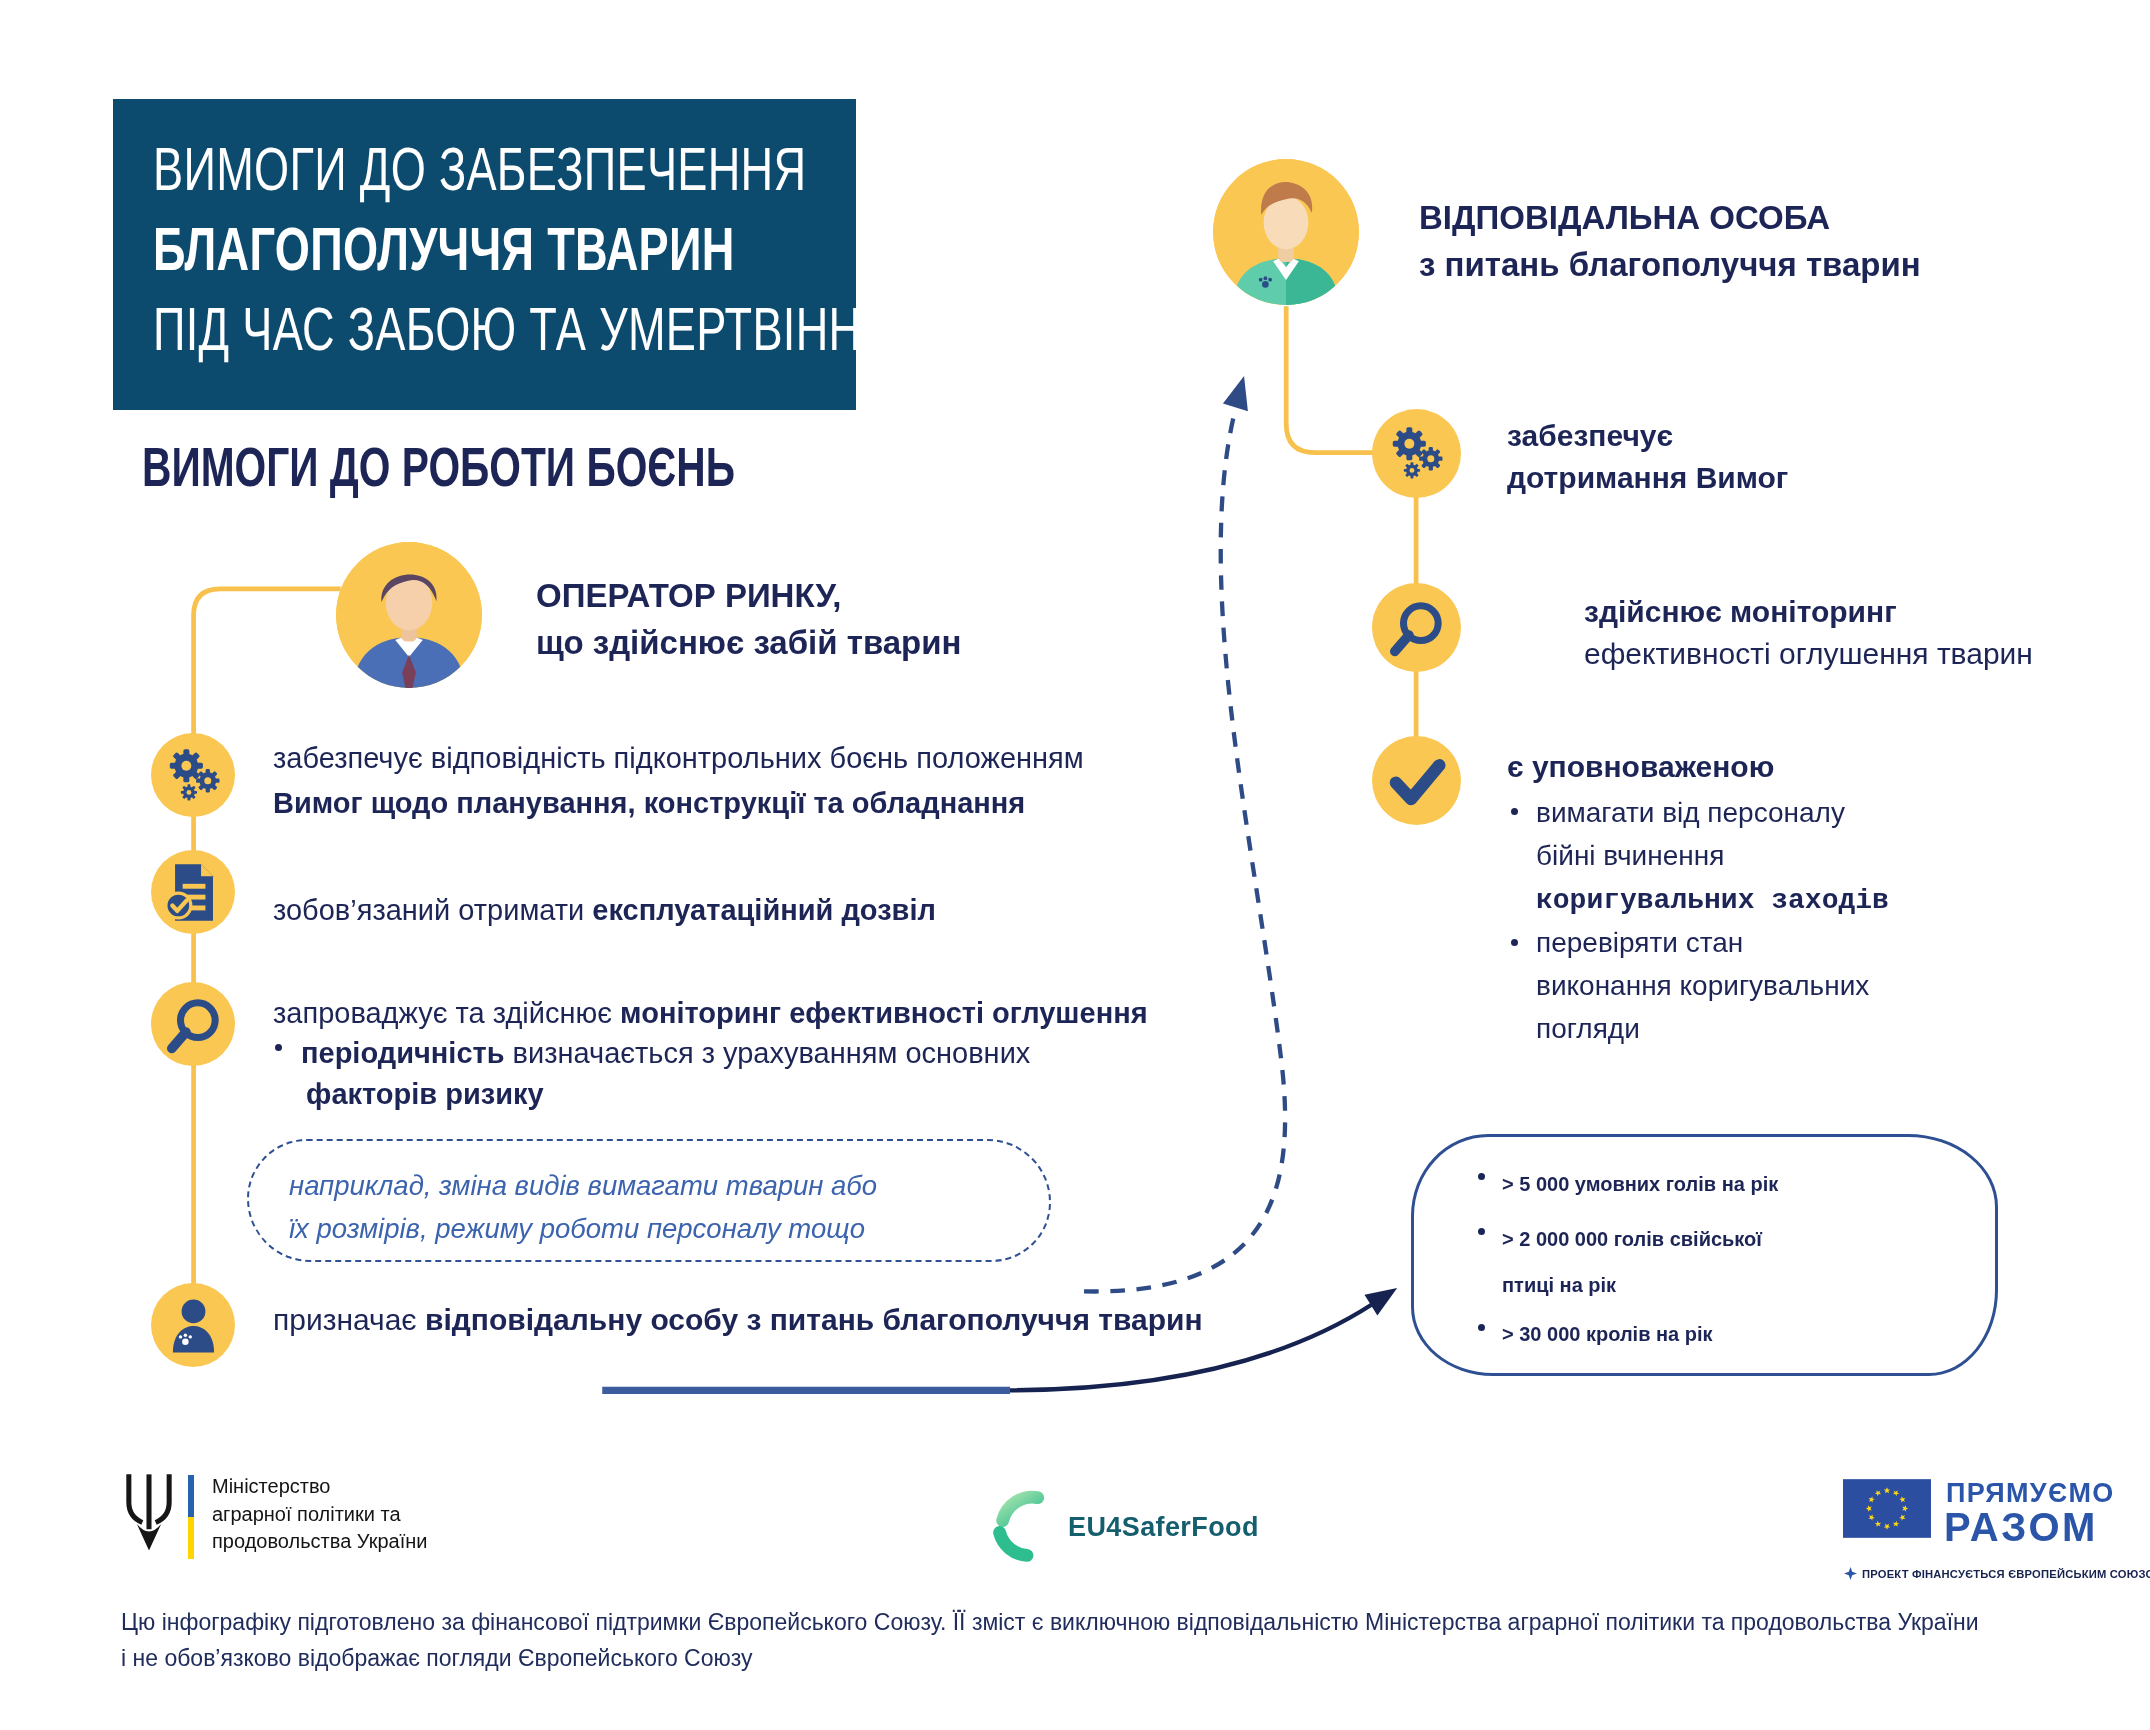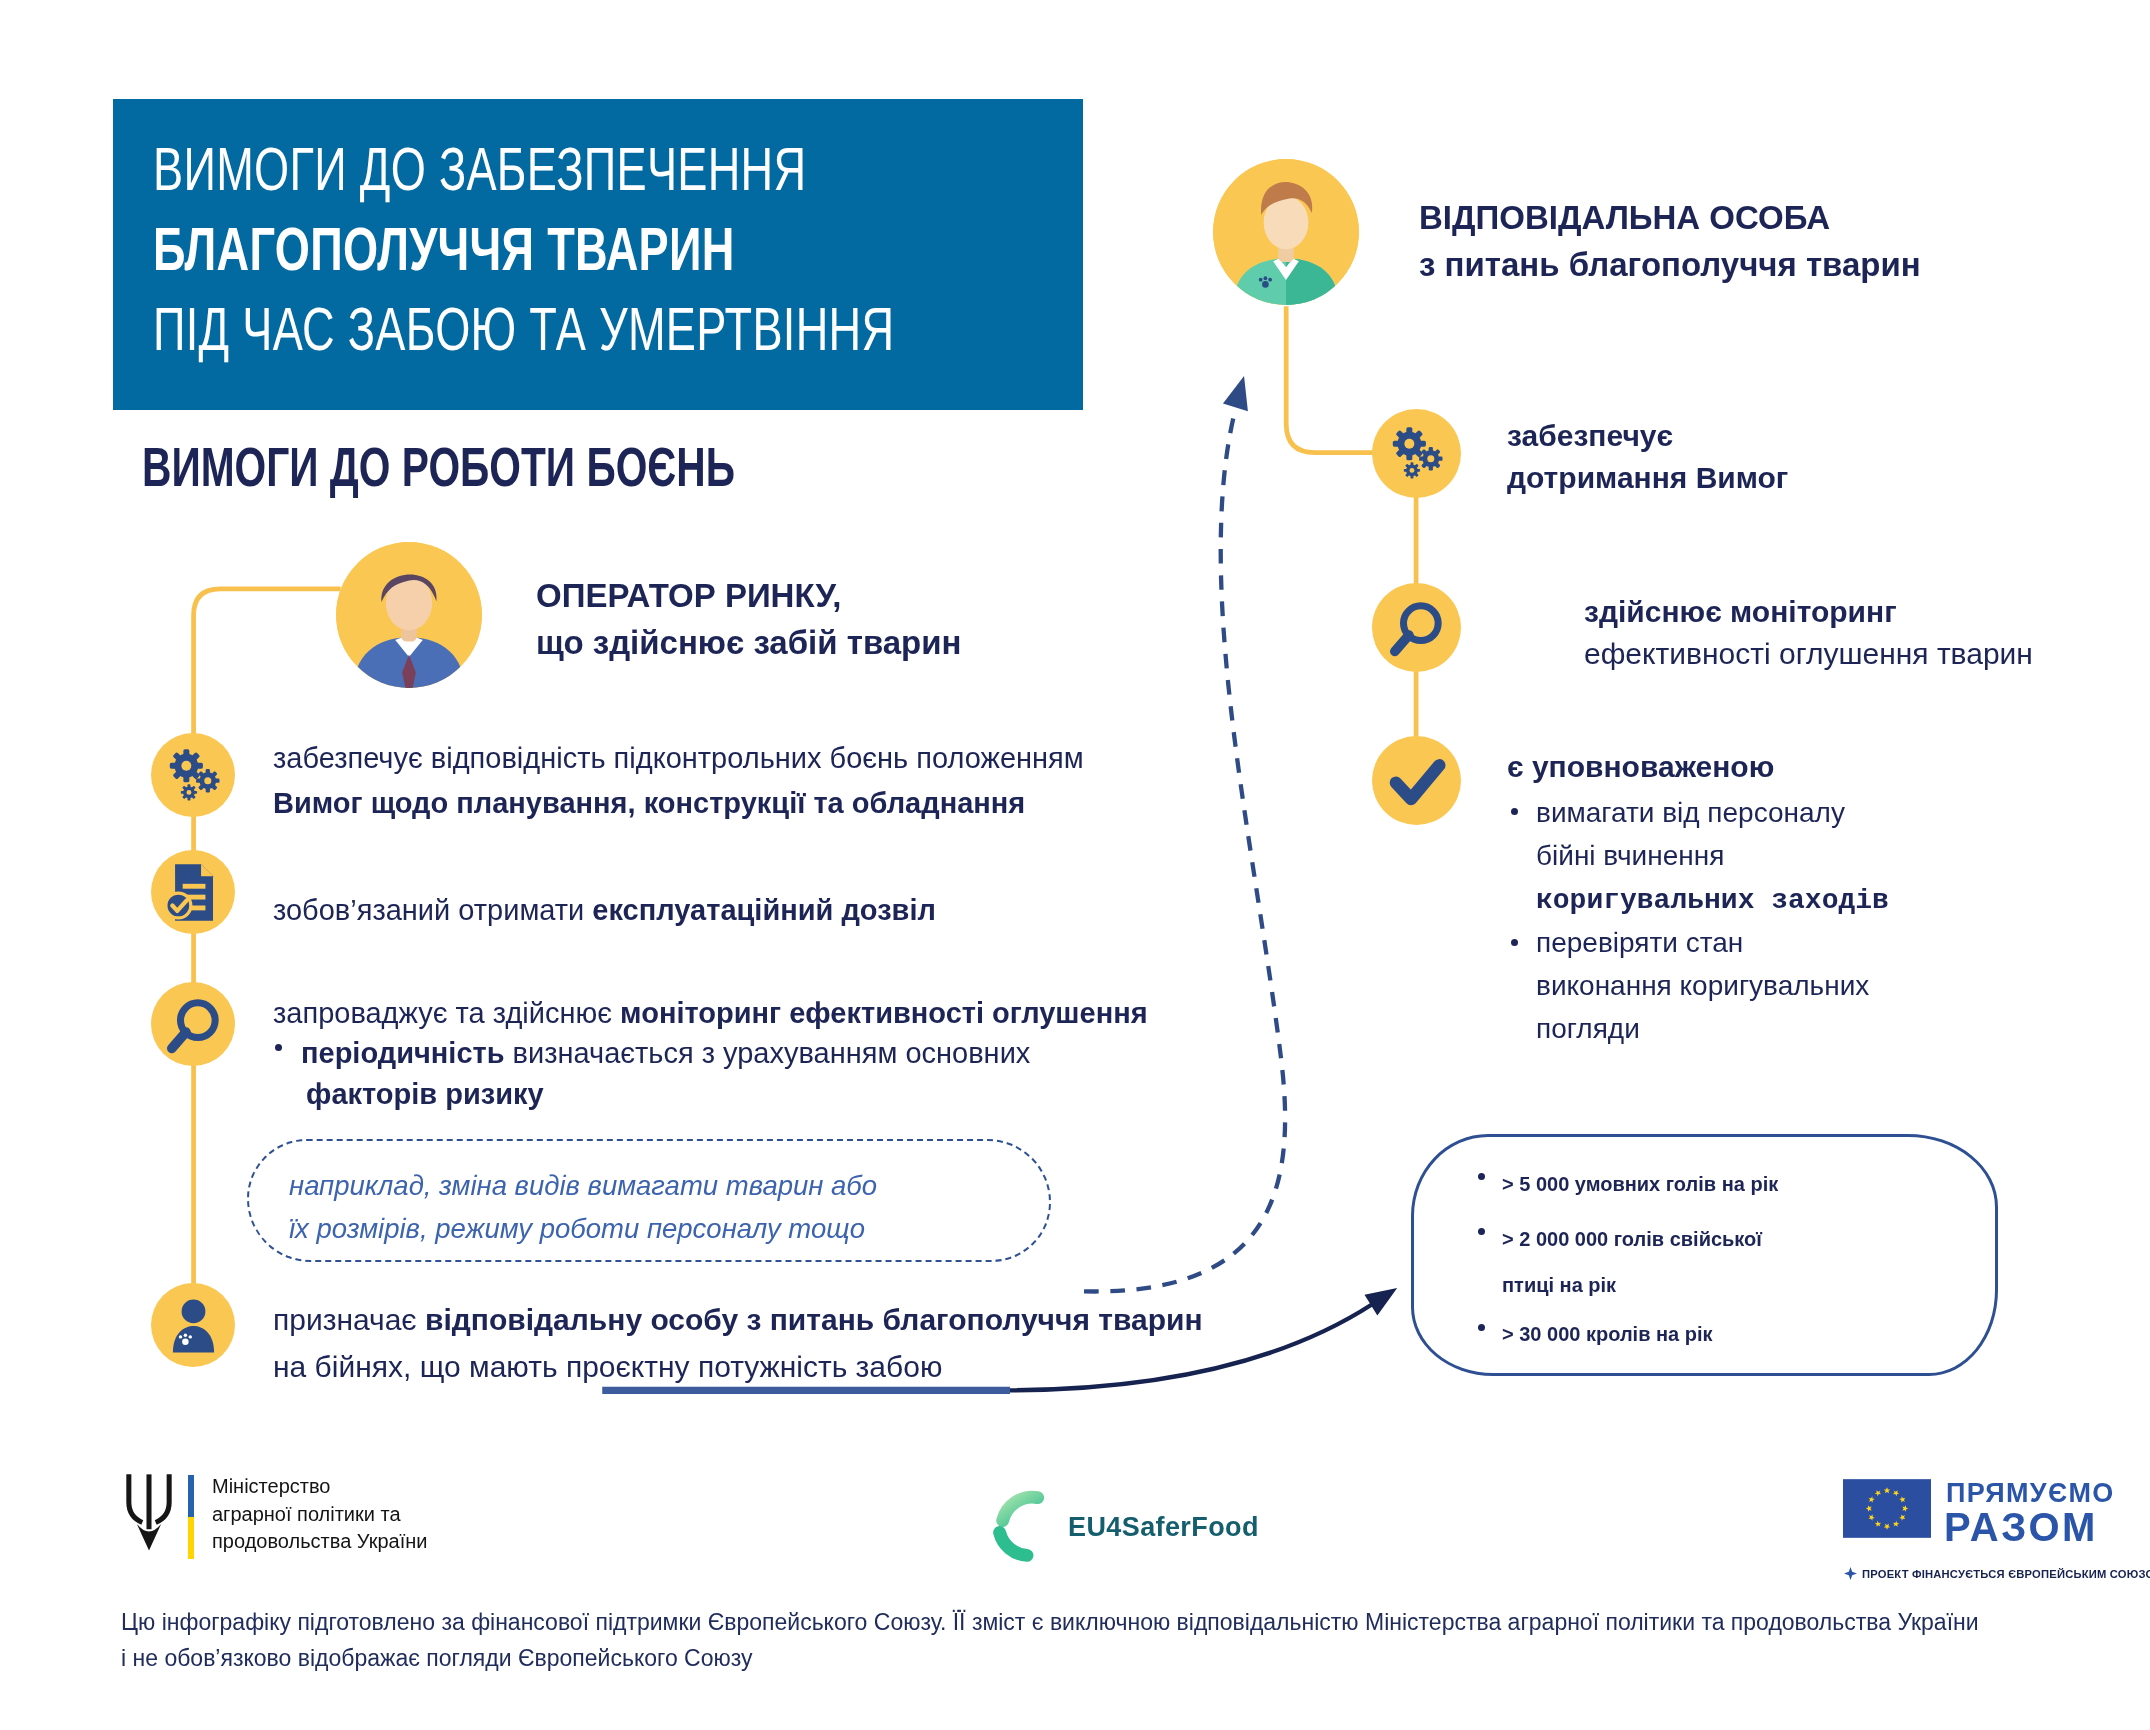--- a/index.html
+++ b/index.html
@@ -2,21 +2,21 @@
 <html style="font-size:6.9px"><head>
 <meta charset="utf-8">
 <style>
   html,body{margin:0;padding:0;background:#ffffff;}
   body{width:2199px;height:1731px;position:relative;overflow:hidden;
        font-family:"Liberation Sans", sans-serif;color:#1d2556;}
   .abs{position:absolute;}
   .nowrap{white-space:nowrap;}
   .cond{display:inline-block;transform:scaleX(0.74);transform-origin:0 50%;white-space:nowrap;}
   
-  .titleblock{left:113px;top:99px;width:970px;height:311px;background:#0369a1;
+  .titleblock{left:113px;top:99px;width:743px;height:311px;background:#0c4a6e;
               padding:30px 0 0 40px;box-sizing:border-box;}
   .titleblock .tl{height:80px;display:flex;align-items:center;color:#ffffff;
                   font-size:61px;font-weight:500;letter-spacing:0.4px;}
   .titleblock .tl.bold{font-weight:800;}
   .sectiontitle{left:142px;top:435px;font-size:55px;font-weight:700;color:#1d2556;}
   
   .avatar{border-radius:50%;overflow:hidden;background:#fbc753;}
   
   .iconc{width:84px;height:84px;border-radius:50%;background:#fbc753;
          display:flex;align-items:center;justify-content:center;z-index:2;}
@@ -187,21 +187,20 @@
     <g fill="#ffffff" transform="translate(-15,30)">
       <circle r="6"></circle>
         <circle cx="-9" cy="-9" r="3.2"></circle>
         <circle cx="0" cy="-12" r="3.2"></circle>
         <circle cx="9" cy="-9" r="3.2"></circle>
     </g>
   </svg>
 </div>
 <div class="abs itemtext nowrap z2" style="left:273px;top:1296px;line-height:47px;font-size:30px;">
   <div><span>призначає </span><b>відповідальну особу з питань благополуччя тварин</b></div>
-  <div>на бійнях, що мають проєктну потужність забою</div>
 </div>
 
 <div class="abs avatar z2" style="left:1213px;top:159px;width:146px;height:146px;">
   <svg viewBox="0 0 340 340" width="146" height="146">
     <circle cx="170" cy="170" r="170" fill="#fbc753"></circle>
     <path d="M48,340 C48,254 115,232 170,232 C225,232 292,254 292,340 Z" fill="#5fcdab"></path>
     <path d="M170,232 C225,232 292,254 292,340 L170,340 Z" fill="#3bb795"></path>
     <path d="M140,238 L170,282 L200,238 L186,232 L170,252 L154,232 Z" fill="#ffffff"></path>
     <rect x="152" y="196" width="36" height="44" rx="12" fill="#f0ccA2"></rect>
     <ellipse cx="170" cy="148" rx="52" ry="62" fill="#f8dcba"></ellipse>

